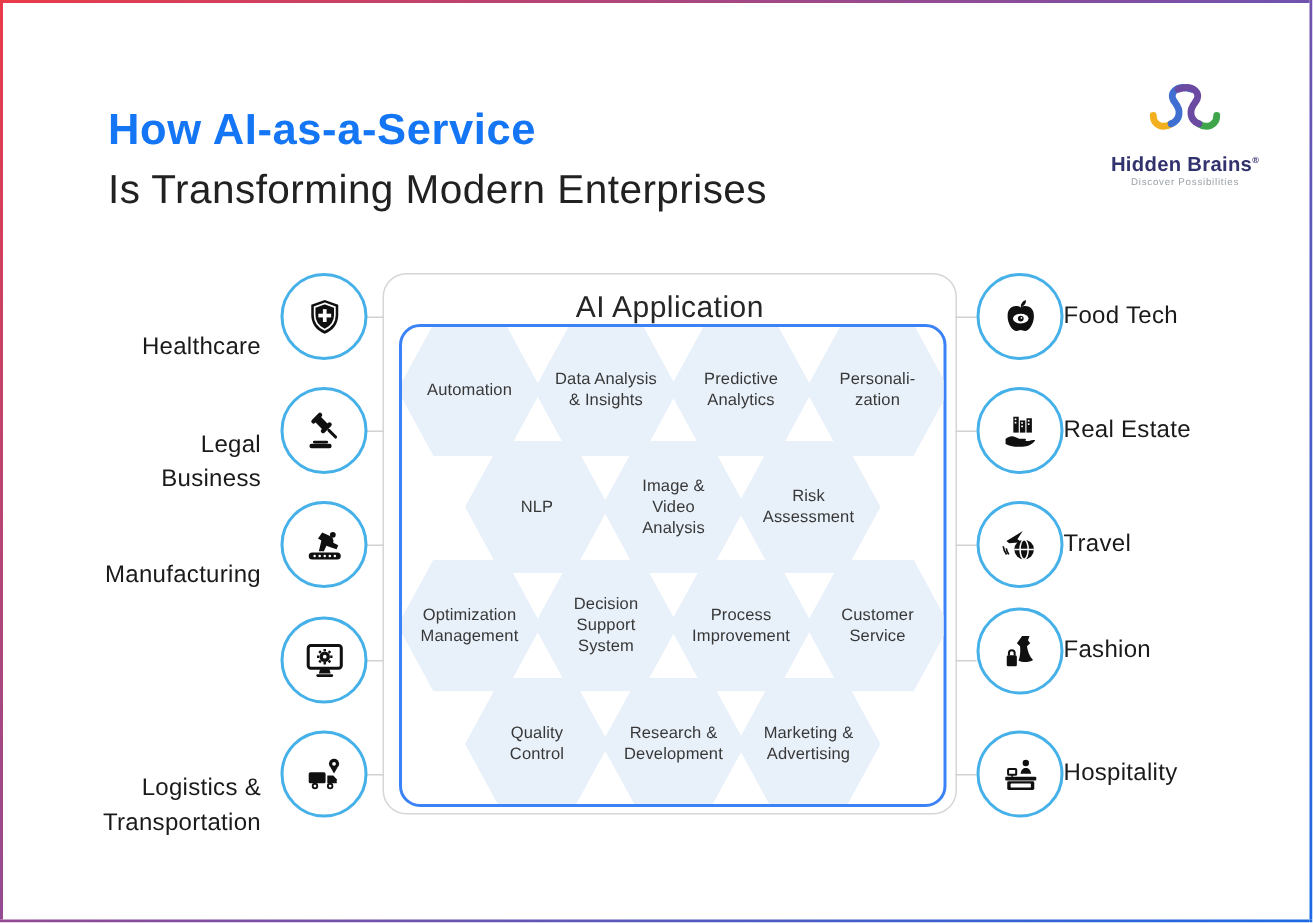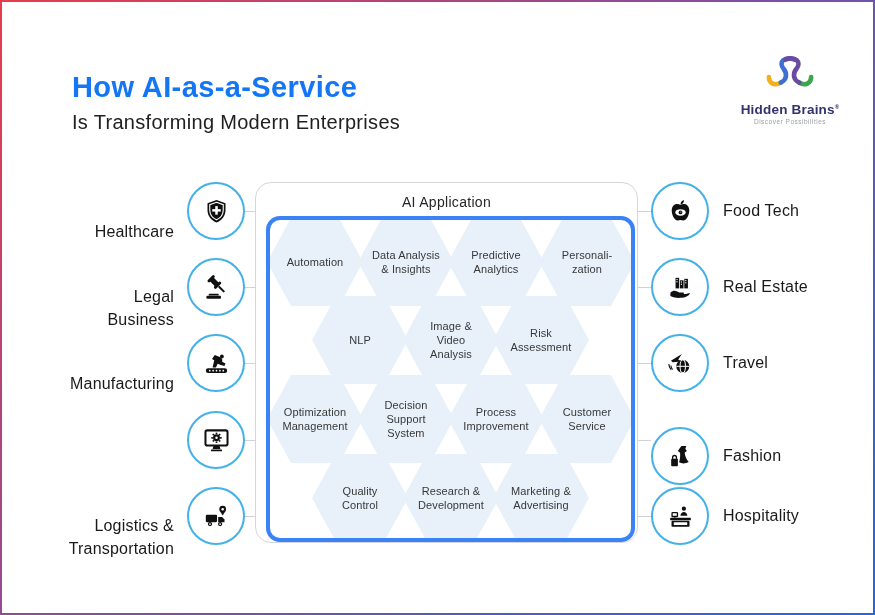--- a/index.html
+++ b/index.html
@@ -8,50 +8,50 @@
     background:#ffffff; font-family:"Liberation Sans", sans-serif;
   }
   .frame {
     position:absolute; inset:0; box-sizing:border-box;
     border:2px solid;
     border-image:linear-gradient(135deg,#e93b4a 0%,#7d4fa5 52%,#1c6ae4 100%) 1;
     pointer-events:none;
   }
   .title-block { position:absolute; left:72px; top:56px;margin-top:15px; }
   .title-line1 { font-size:29px; font-weight:bold; color:#1476f4; letter-spacing:.4px; }
-  .title-line2 { font-size:20px; font-weight:400; color:#212121; margin-top:7px; letter-spacing:.3px; }
+  .title-line2 { font-size:27px; font-weight:400; color:#212121; margin-top:7px; letter-spacing:.3px; }
 
   .logo { position:absolute; left:731px; top:54px; width:118px; text-align:center; }
   .logo svg { display:block; margin:0 auto; }
   .logo-name { font-size:13.5px; font-weight:bold; color:#32336e; margin-top:2px; letter-spacing:.2px; }
   .logo-name sup { font-size:6px; }
   .logo-tagline { font-size:6.5px; color:#9aa0a6; letter-spacing:.5px; margin-top:1px; }
 
   .center-box {
     position:absolute; left:255px; top:182px; width:383px; height:361px;
     border:1px solid #d6d6d6; border-radius:16px; background:#fff; box-sizing:border-box;
   }
-  .center-title { text-align:center; margin-top:11px; font-size:14px; color:#262626; letter-spacing:.3px; }
+  .center-title { text-align:center; margin-top:11px; font-size:20px; color:#262626; letter-spacing:.3px; }
   .inner-box {
     position:absolute; left:10px; top:33px; width:361px; height:318px;
-    border:4px solid #3b82f6; border-radius:14px; overflow:hidden; box-sizing:content-box;
+    border:2px solid #3b82f6; border-radius:14px; overflow:hidden; box-sizing:content-box;
   }
   .hex {
     position:absolute; width:96px; height:88px; background:#e8f0fa;
     clip-path:polygon(0 50%,25% 0,75% 0,100% 50%,75% 100%,25% 100%);
     display:flex; align-items:center; justify-content:center; text-align:center;
   }
   .hex-label { font-size:11px; color:#383838; line-height:1.3; white-space:pre-line; letter-spacing:.1px; }
 
   .industry { position:absolute; display:flex; align-items:center; height:58px; }
   .industry.left  { left:40px;  width:205px; justify-content:flex-end; }
   .industry.right { left:651px; width:218px; }
   .industry-label { font-size:16px; color:#1a1a1a; line-height:1.4; white-space:pre-line; letter-spacing:.2px; }
   .left  .industry-label { text-align:right; margin-right:13px;margin-top:43px; }
-  .right .industry-label { text-align:left;  margin-left:14px; }
+  .right .industry-label { text-align:left;  }
   .circle {
     width:58px; height:58px; min-width:58px; border-radius:50%;
     border:2px solid #45b1e8; background:#fff; box-sizing:border-box;
     display:flex; align-items:center; justify-content:center;
   }
   .connector { position:absolute; height:1px; background:#d2d2d2; }
 </style>
 </head>
 <body>
 
@@ -269,21 +269,21 @@
       <circle cx="14" cy="14.5" r="5.8"></circle>
       <ellipse cx="14" cy="14.5" rx="2.4" ry="5.8" fill="none" stroke="#fff" stroke-width=".9"></ellipse>
       <line x1="8.2" y1="14.5" x2="19.8" y2="14.5" stroke="#fff" stroke-width=".9"></line>
       <path d="M3.5 9.5 13.2 3.6 10 8.5l2.7 1.7-7.6.6z"></path>
       <path d="M3.4 13.8a7.6 7.6 0 0 0 1.5 3.6" fill="none" stroke="#101010" stroke-width="1"></path>
       <path d="M1.6 12.6a10 10 0 0 0 2 4.9" fill="none" stroke="#101010" stroke-width="1"></path>
     </svg>
   </div>
   <div class="industry-label">Travel</div>
 </div>
-<div class="industry right" style="top:427px">
+<div class="industry right" style="top:405px">
   <div class="circle">
     <svg width="27" height="27" viewBox="0 0 24 24" fill="#101010">
       <path d="M12.8 2.6h4.4l-.9 2.6 1.3 1.8-1.9 1.7c.3 3 1.6 6.2 3.6 8.2-2.7 1.6-6.3 1.6-8.6.3.9-2.4 1.2-5.4.9-8.5l-1.9-1.7 1.3-1.8z"></path>
       <path d="M5 14.2v-1.4a1.7 1.7 0 0 1 3.4 0v1.4" fill="none" stroke="#101010" stroke-width="1.2"></path>
       <rect x="3.7" y="14" width="6" height="6.6" rx=".9"></rect>
     </svg>
   </div>
   <div class="industry-label">Fashion</div>
 </div>
 <div class="industry right" style="top:487px">

